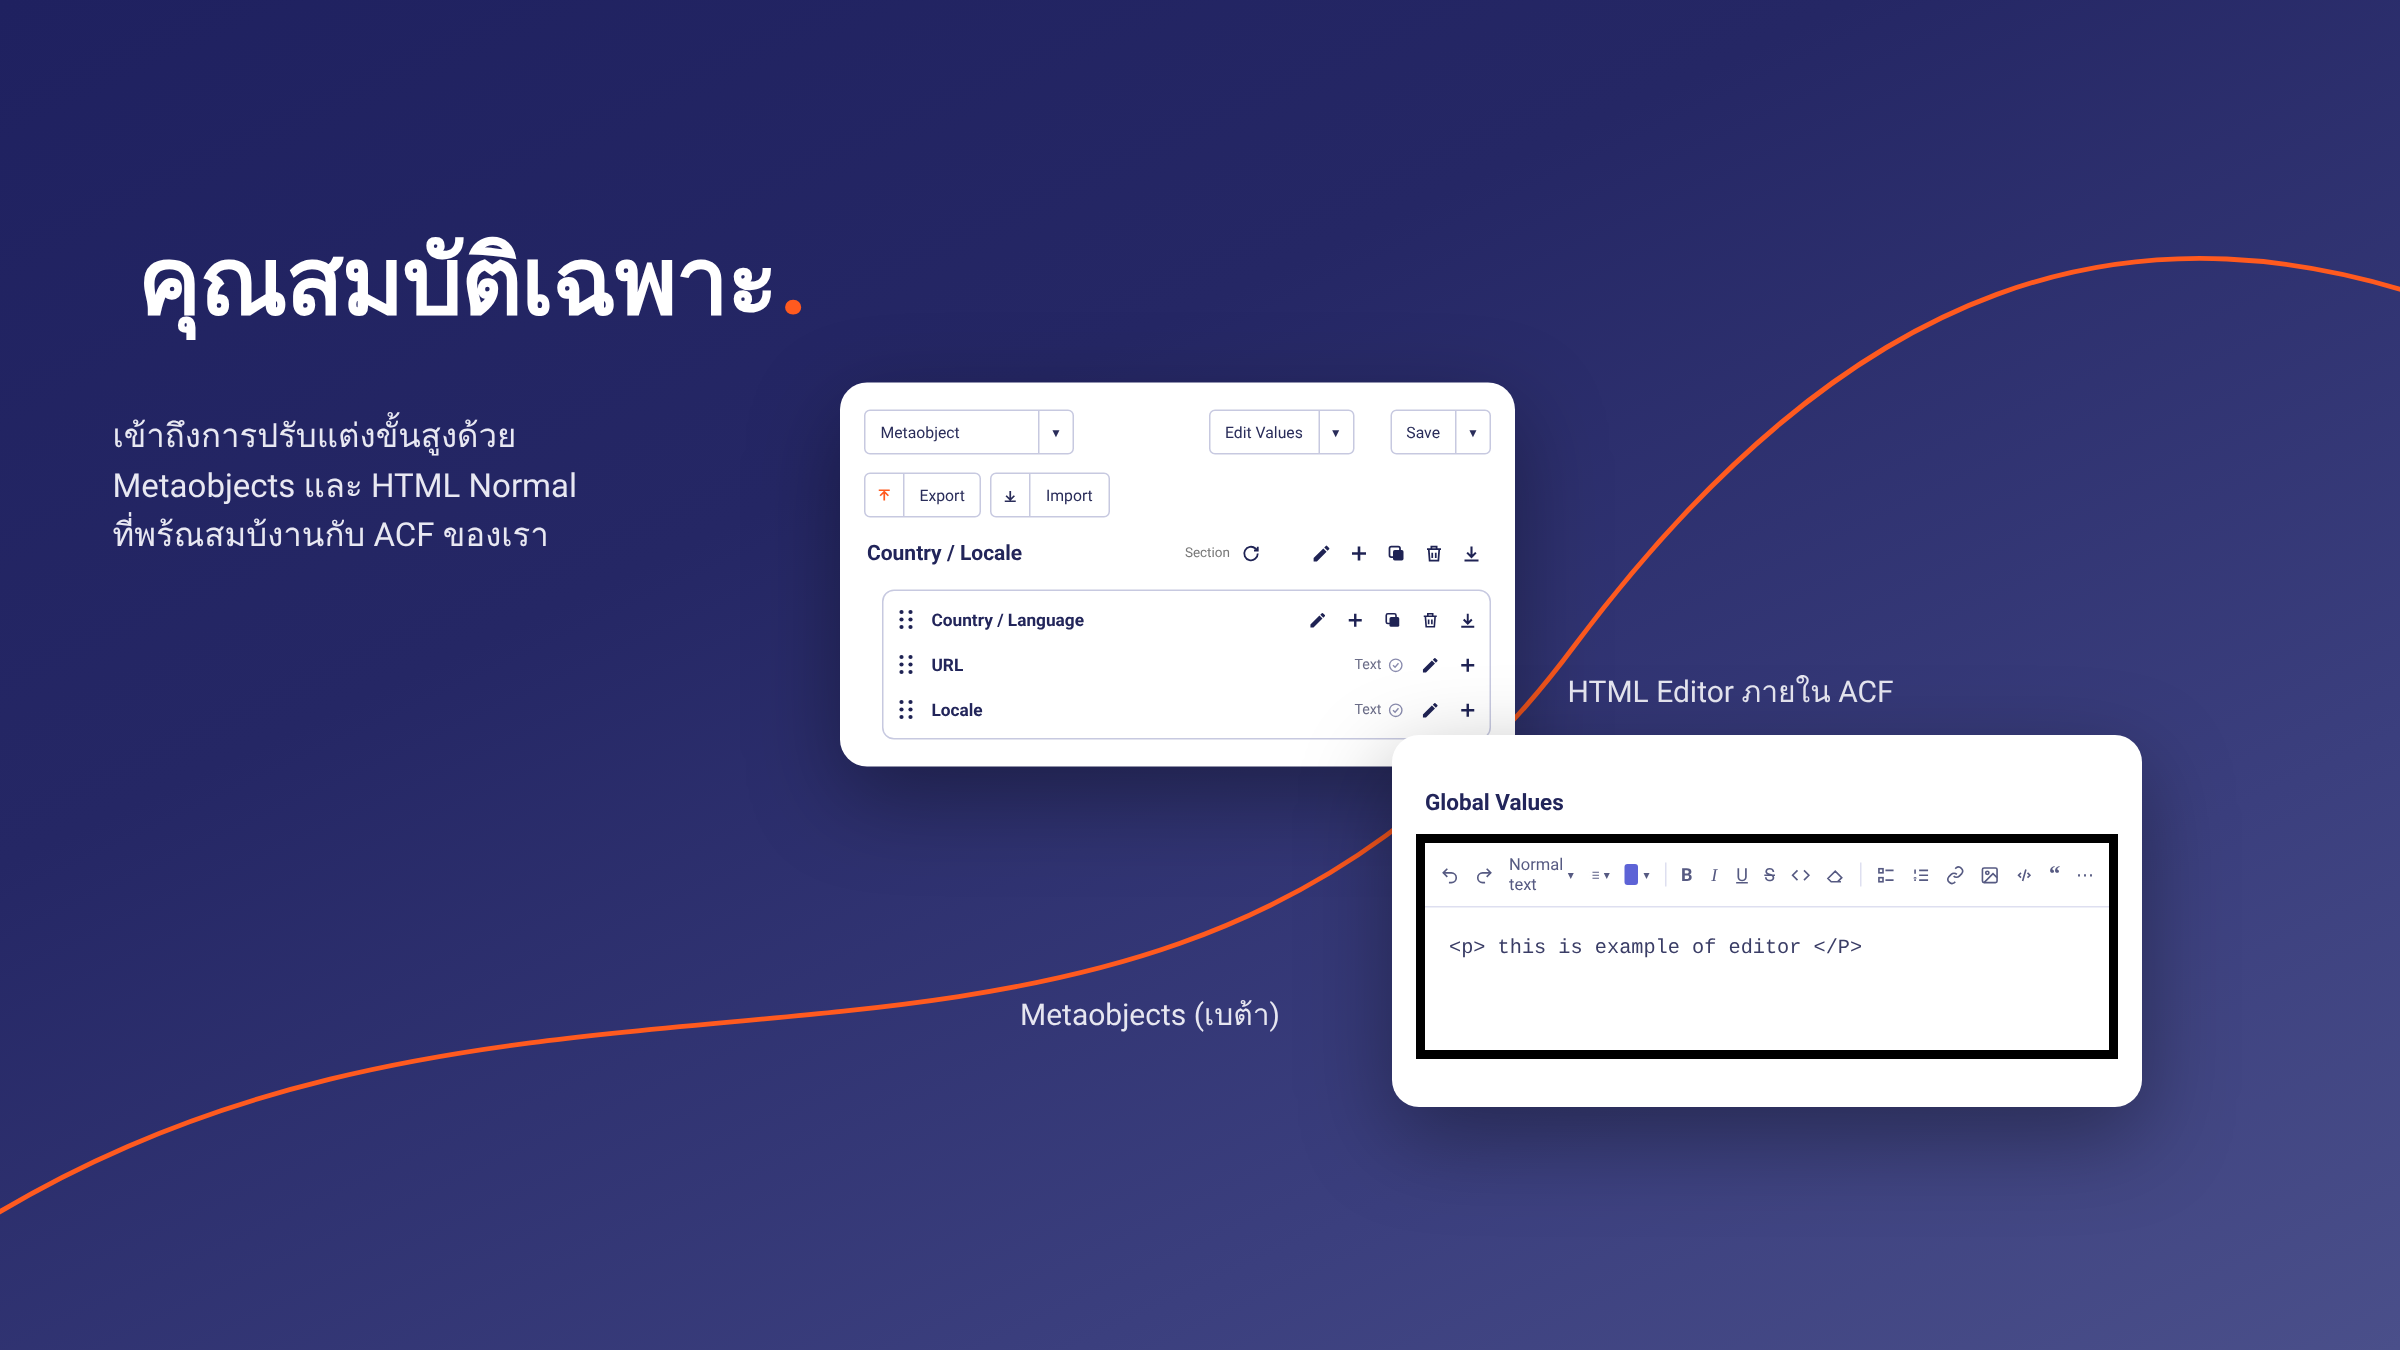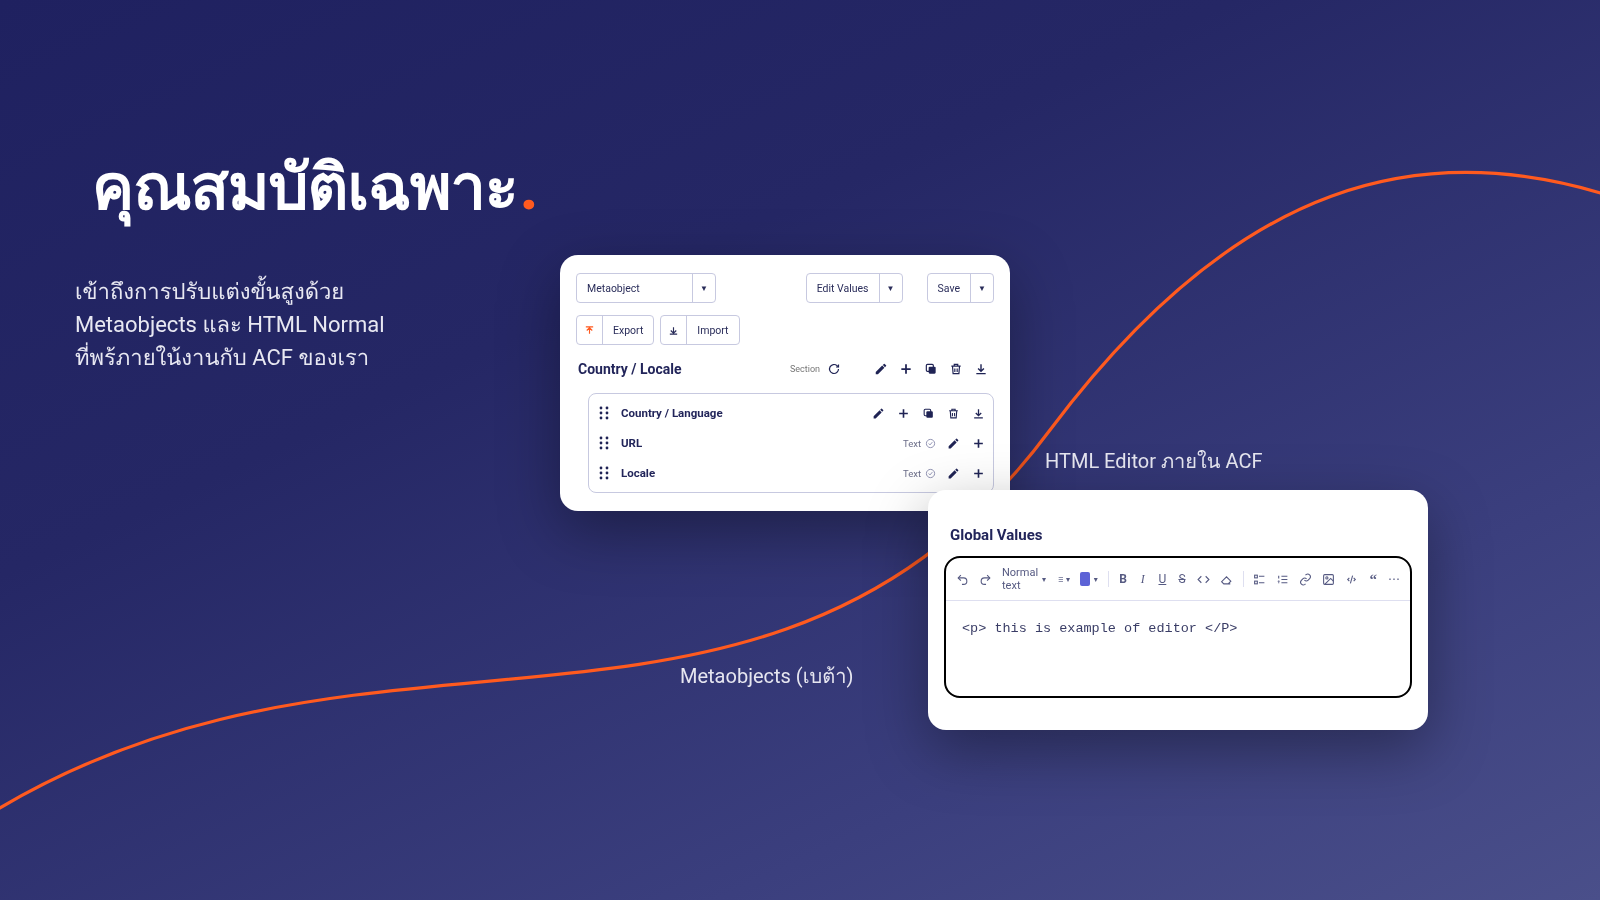--- a/index.html
+++ b/index.html
@@ -29,21 +29,21 @@
 .icon-row .ico{width:14px;height:14px;display:flex;align-items:center;justify-content:center}
 .field-box{border:1px solid #c7c9e0;border-radius:8px;margin:6px 16px 0 28px;padding:4px 0}
 .field-row{display:flex;align-items:center;padding:8px 8px 8px 8px;gap:10px}
 .drag-dots{width:14px;color:#1f2354;display:flex;justify-content:center}
 .field-name{font-weight:700;font-size:11.5px;color:#22255a;flex:1}
 .field-type{font-size:9.5px;color:#6b6d88;display:flex;align-items:center;gap:4px}
 .caption{position:absolute;color:#e6e6f0;font-size:20px}
 .caption-meta{top:660px;left:680px}
 .caption-editor{top:445px;left:1045px}
 .editor-title{font-weight:700;font-size:15px;color:#22255a;padding:4px 20px 12px 22px}
-.editor-box{border:2px solid #000000;border-radius:16px;margin:0 16px}
+.editor-box{border:6px solid #000000;border-radius:0;margin:0 16px}
 .toolbar{display:flex;align-items:center;gap:10px;padding:8px 10px;border-bottom:1px solid #dedff0;color:#565a82;font-size:12px;flex-wrap:nowrap}
 .toolbar .tb-ico{width:14px;height:14px;display:flex;align-items:center;justify-content:center;font-size:12px}
 .toolbar .tb-sel{font-size:11px;display:flex;align-items:center;gap:3px;color:#565a82}
 .toolbar .color-swatch{width:14px;height:14px;background:#5d63d6;border-radius:2px}
 .toolbar .divider{width:1px;height:16px;background:#dedff0}
 .editor-body{padding:20px 16px 60px 16px;font-family:Liberation Mono, monospace;font-size:13.5px;color:#3a3d66}
 svg{display:block}
 </style>
 </head>
 <body>
@@ -57,21 +57,21 @@
   <div class="title-block">
     <h1>
       <span>คุณสมบัติเฉพาะ</span>
         <span class="dot">.</span>
     </h1>
   </div>
 
   <div class="desc">
     <div>เข้าถึงการปรับแต่งขั้นสูงด้วย</div>
     <div>Metaobjects และ HTML Normal</div>
-    <div>ที่พร้ภายใน้งานกับ ACF ของเรา</div>
+    <div>ที่พร้ณสมบ้งานกับ ACF ของเรา</div>
   </div>
 
   <div class="card card-meta">
     <div class="meta-top">
       <div class="select-box">
         <div class="select-main">Metaobject</div>
         <div class="select-caret">▼</div>
       </div>
       <div class="flex-spacer"></div>
       <div class="select-box">

